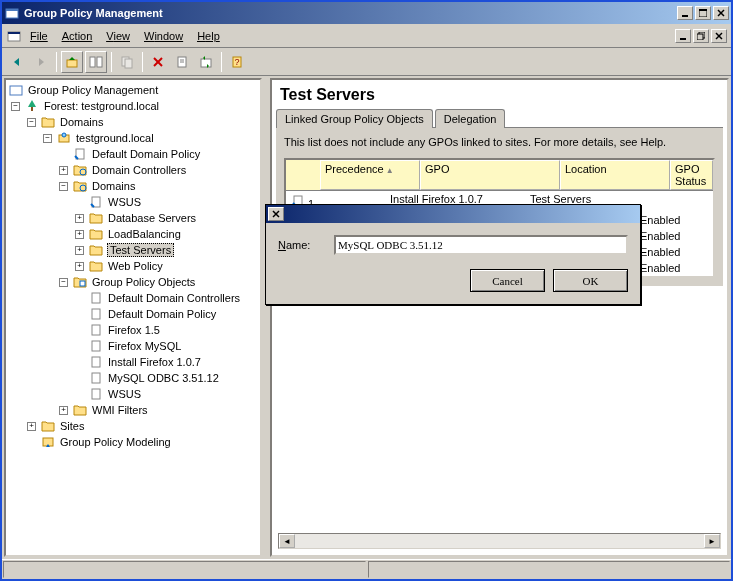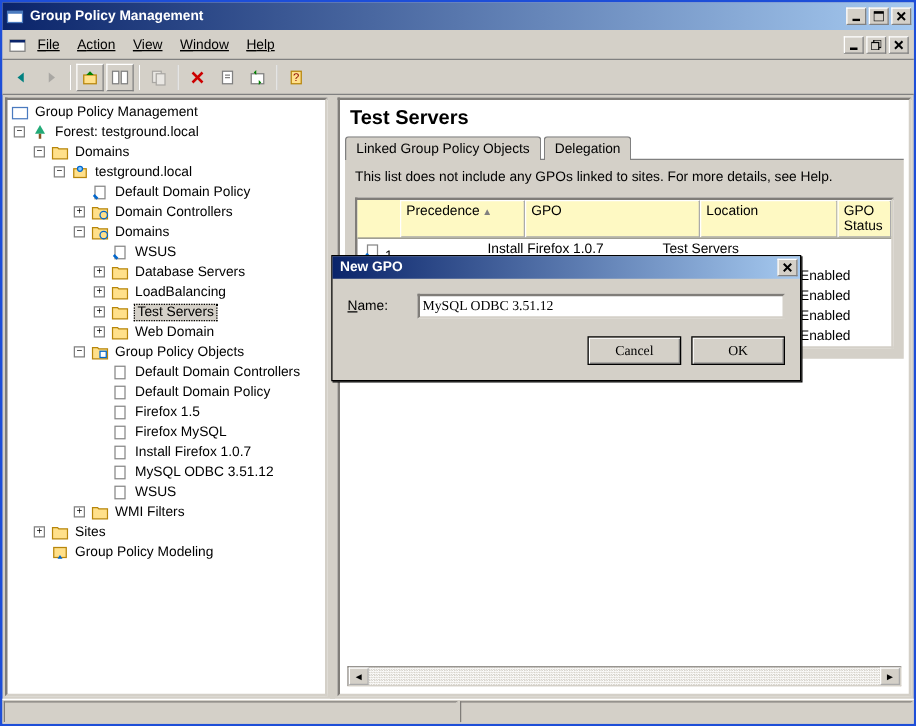--- a/index.html
+++ b/index.html
@@ -325,21 +325,21 @@
             <span class="tree-indent"></span>
             <span class="tree-indent"></span>
             <span class="tree-indent"></span>
             <span class="tree-indent"></span>
             <span class="tree-indent"><span class="tree-exp">+</span></span>
             <span class="tree-icon">
               <svg width="14" height="12">
                 <path d="M1 2h4l1 1h7v8H1z" fill="#ffe08a" stroke="#b8860b"></path>
               </svg>
             </span>
-            <span class="tree-label">Web Domain</span>
+            <span class="tree-label">Web Policy</span>
           </div>
         <div class="tree-node">
             <span class="tree-indent"></span>
             <span class="tree-indent"></span>
             <span class="tree-indent"></span>
             <span class="tree-indent"><span class="tree-exp">−</span></span>
             <span class="tree-icon">
               <svg width="14" height="12">
                 <path d="M1 2h4l1 1h7v8H1z" fill="#ffe08a" stroke="#b8860b"></path>
                 <rect x="7" y="5" width="5" height="5" fill="#fff" stroke="#06c"></rect>
@@ -536,21 +536,20 @@
     </div>
   </div>
 
   <div class="statusbar">
     <div class="statusbar-cell"></div>
     <div class="statusbar-cell"></div>
   </div>
 
   <div class="dialog">
     <div class="titlebar">
-      <span class="title" style="font-size:11px">New GPO</span>
       <div class="winbtn">
           <svg width="8" height="8">
             <line x1="1" y1="1" x2="7" y2="7" stroke="#000" stroke-width="1.5"></line>
             <line x1="7" y1="1" x2="1" y2="7" stroke="#000" stroke-width="1.5"></line>
           </svg>
         </div>
     </div>
     <div class="dlg-body">
       <div class="dlg-row">
         <span class="dlg-label"><u>N</u>ame:</span>

